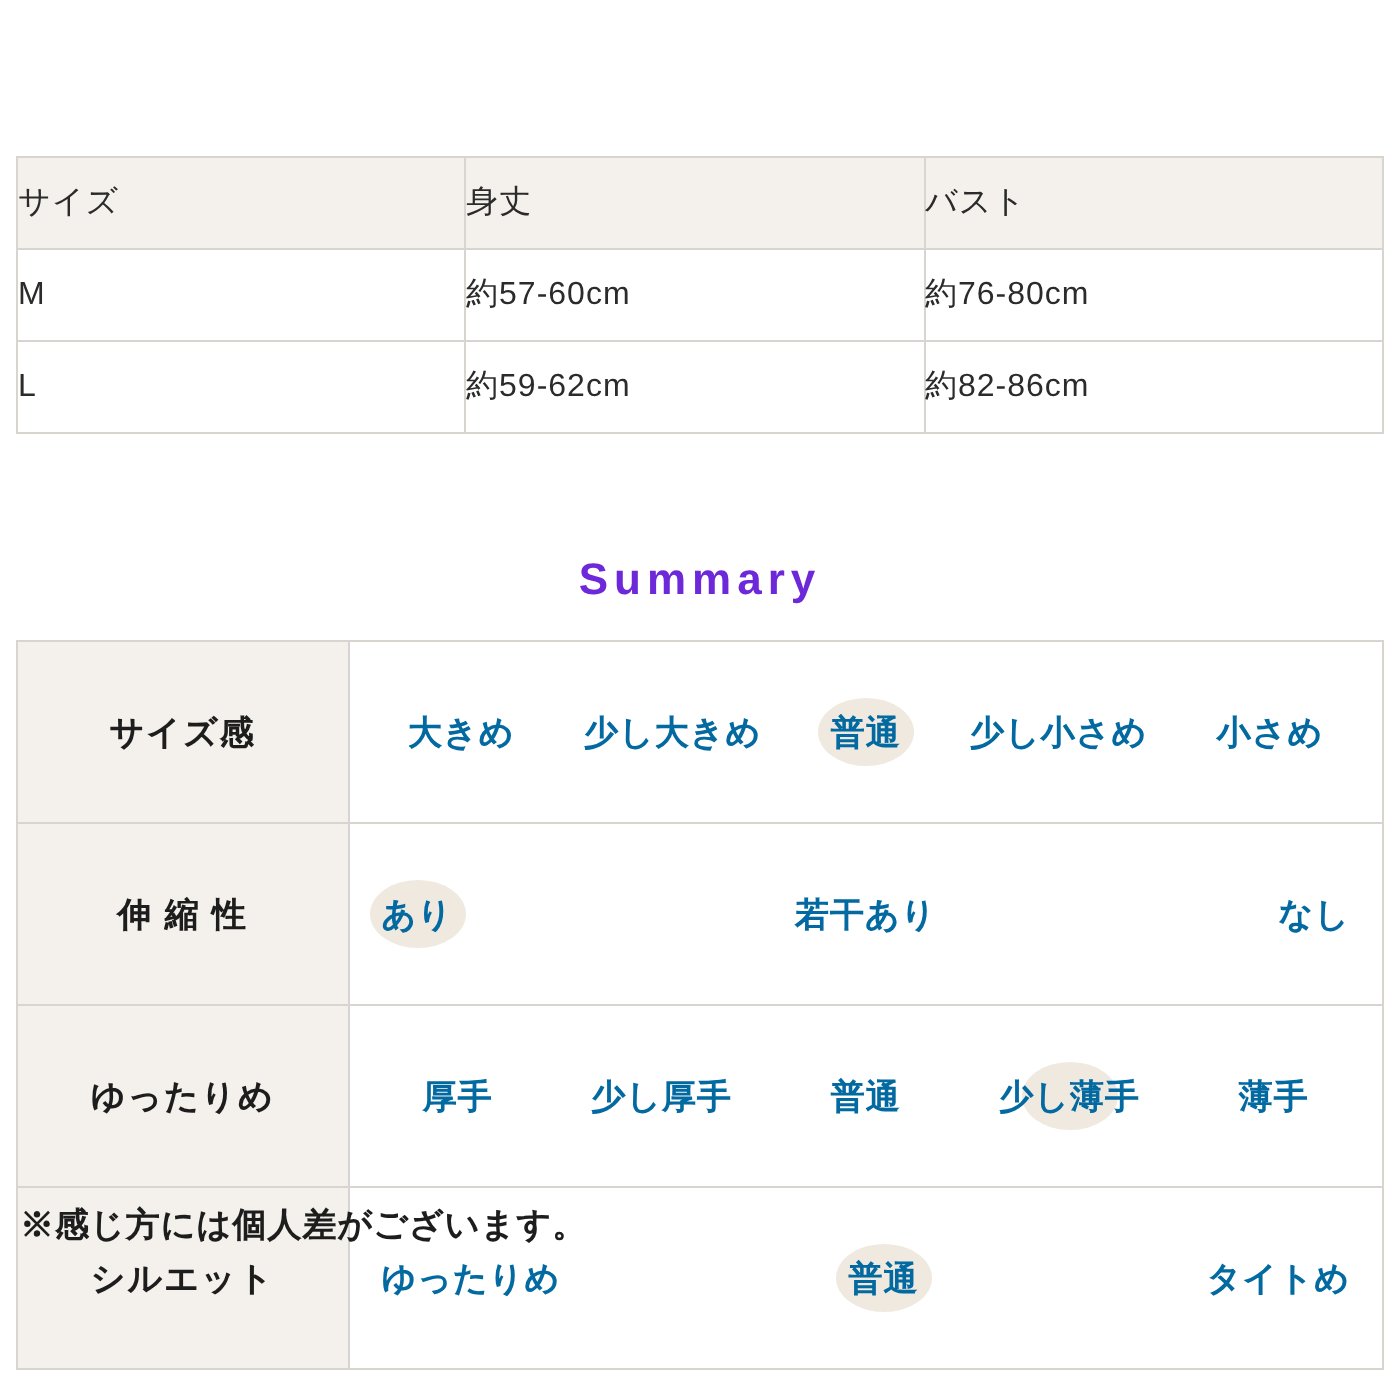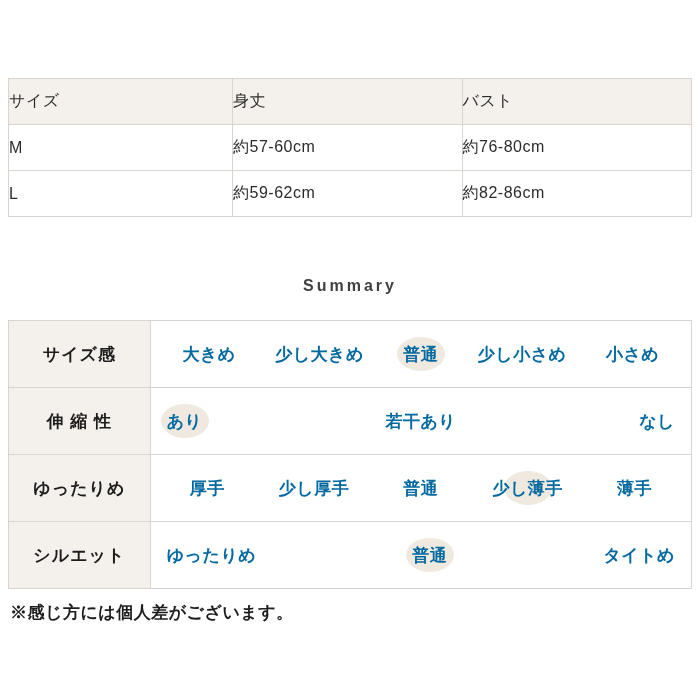--- a/index.html
+++ b/index.html
@@ -60,42 +60,42 @@
   table.size-table col.c2 { width: 33.6%; }
   table.size-table col.c3 { width: 33.6%; }
 
   
   .summary-title {
     position: absolute;
     top: 277px;
     left: 0;
     width: 700px;
     text-align: center;
-    font-size: 16px;
+    font-size: 22px;
     font-weight: bold;
     letter-spacing: 3px;
-    color: #404040;
+    color: #6d28d9;
   }
 
   
   .summary-wrap {
     position: absolute;
     left: 8px;
     top: 320px;
     width: 684px;
   }
   table.summary-table {
     width: 100%;
     border-collapse: collapse;
     table-layout: fixed;
   }
   table.summary-table td {
     border: 1px solid #d8d4cf;
     height: 66px;
-    padding: 0;
+    padding: 12px;
     vertical-align: middle;
   }
   table.summary-table td.label {
     background: #f4f1ec;
     width: 20.6%;
     text-align: center;
     font-size: 17px;
     font-weight: bold;
     color: #1d1d1d;
     letter-spacing: 1px;

